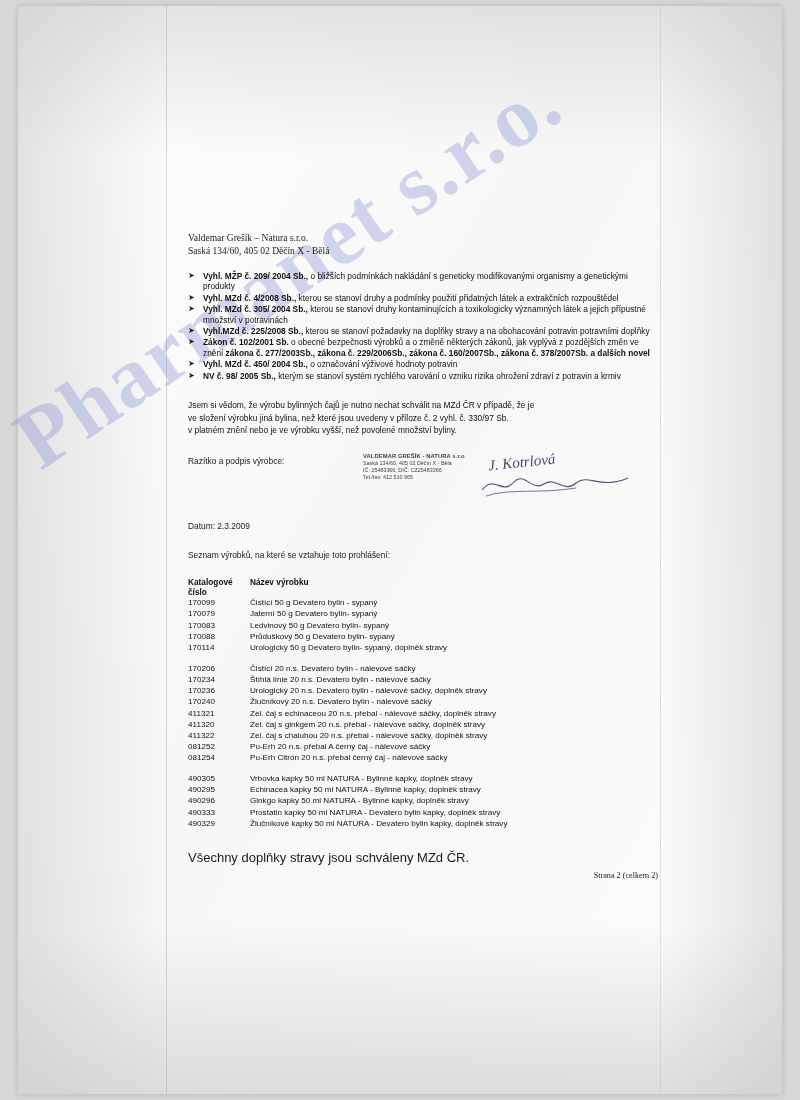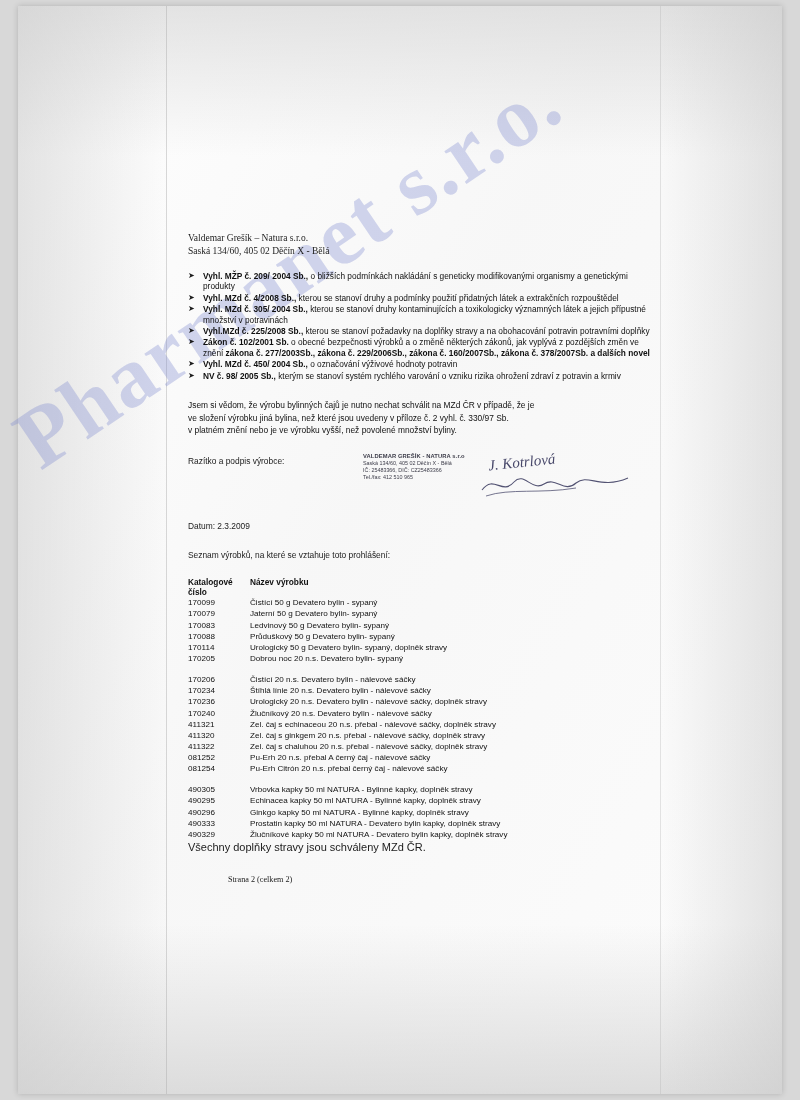--- a/index.html
+++ b/index.html
@@ -192,25 +192,25 @@
   }
   table.prods td {
     vertical-align: top;
     padding: 0 0 0.6px 0;
     line-height: 10.6px;
     white-space: nowrap;
   }
   td.code { width: 62px; padding-right: 8px; }
   tr.gap td { height: 9px; line-height: 9px; font-size: 0; }
 
-  .footnote { font-size: 11px; }
+  .footnote { margin-top: 20px; font-size: 13px; }
   .pageno {
-    margin-top: 22px;
+    margin-top: 6px;
     font-size: 8.2px;
-    text-align: left;
+    text-align: right;
     padding-left: 40px;
     font-family: "Liberation Serif", serif;
   }
 </style>
 </head>
 <body>
 
 <div id="page-sheet"></div>
 <div id="shade-top"></div>
 <div id="shade-bottom"></div>
@@ -314,24 +314,20 @@
           <td>Ledvinový 50 g Devatero bylin- sypaný</td>
         </tr>
       <tr>
           <td class="code">170088</td>
           <td>Průduškový 50 g Devatero bylin- sypaný</td>
         </tr>
       <tr>
           <td class="code">170114</td>
           <td>Urologický 50 g Devatero bylin- sypaný, doplněk stravy</td>
         </tr>
-      <tr>
-          <td class="code">170205</td>
-          <td>Dobrou noc 20 n.s. Devatero bylin- sypaný</td>
-        </tr>
 
       <tr class="gap">
           <td colspan="2"></td>
         </tr>
 
       <tr>
           <td class="code">170206</td>
           <td>Čistící 20 n.s. Devatero bylin - nálevové sáčky</td>
         </tr>
       <tr>

